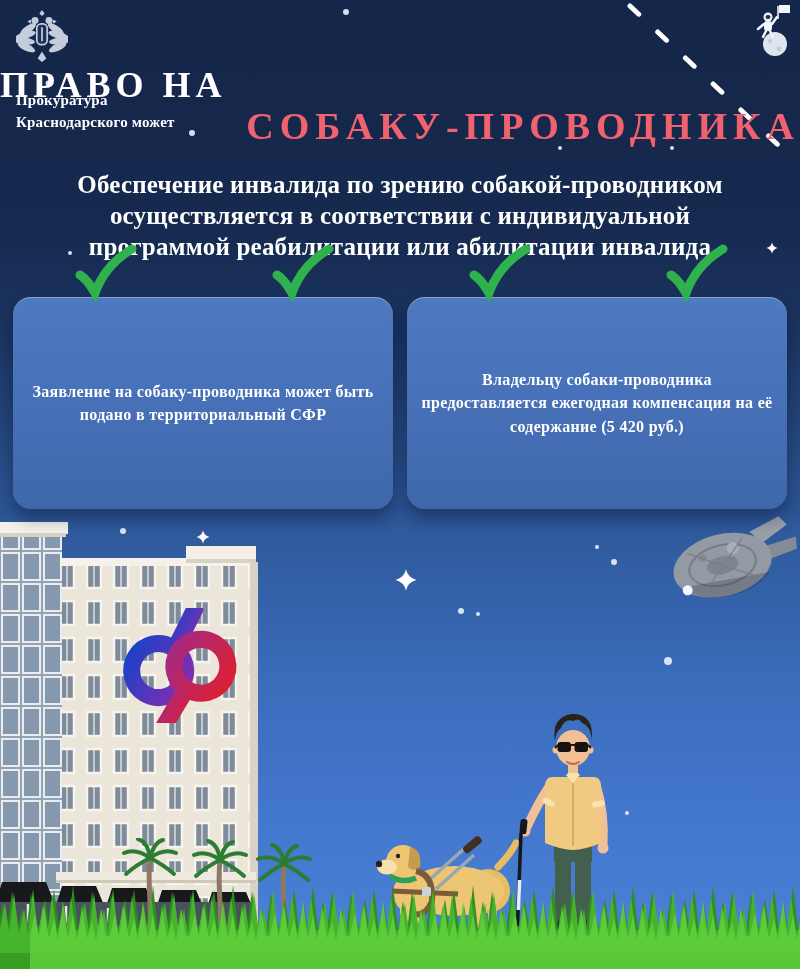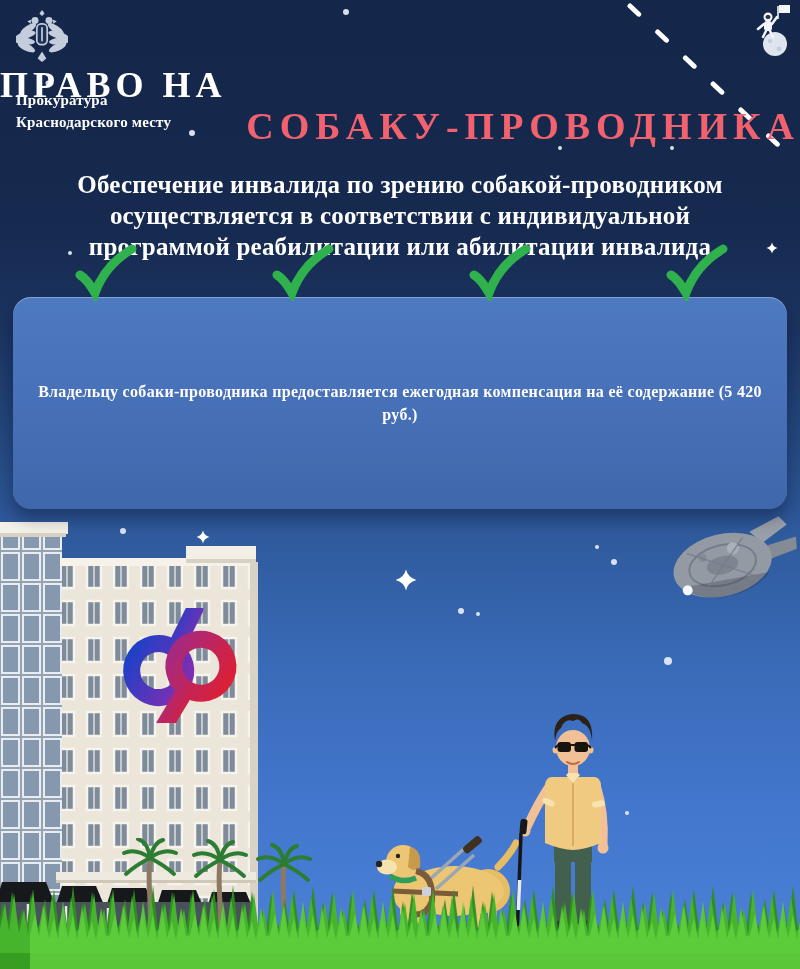--- a/index.html
+++ b/index.html
@@ -336,21 +336,21 @@
         <ellipse cx="50" cy="38" rx="12" ry="4" transform="rotate(-5 50 38)"></ellipse>
         <ellipse cx="48" cy="45" rx="11" ry="4" transform="rotate(-25 48 45)"></ellipse>
         <path d="M30 50 l5 8 -5 4 -5 -4 z"></path>
       </g>
       <rect x="24" y="18" width="12" height="24" rx="5" fill="#1c3158" stroke="#c3cddc" stroke-width="2"></rect>
       <line x1="30" y1="22" x2="30" y2="38" stroke="#c3cddc" stroke-width="2"></line>
     </svg>
   </span>
   <div class="org-text">
     <div>Прокуратура</div>
-    <div>Краснодарского месту</div>
+    <div>Краснодарского может</div>
   </div>
 </div>
 
 <div class="abs title1">ПРАВО НА</div>
 <div class="abs title2">СОБАКУ-ПРОВОДНИКА</div>
 <div class="abs lead">Обеспечение инвалида по зрению собакой-проводником осуществляется в соответствии с индивидуальной программой реабилитации или абилитации инвалида</div>
 
 <div class="abs checks-row">
   <div class="check-wrap">
     <svg width="74" height="58" viewBox="0 0 74 58">
@@ -369,15 +369,18 @@
   </div>
   <div class="check-wrap">
     <svg width="74" height="58" viewBox="0 0 74 58">
         <path d="M12 32 Q19 36 27 50 Q37 22 64 6" stroke="#2fb14d" stroke-width="9" fill="none" stroke-linecap="round"></path>
       </svg>
   </div>
 </div>
 
 <div class="abs cards-row">
   <div class="card">
+    <span>Заявление на собаку-проводника может быть подано в территориальный СФР</span>
+  </div>
+  <div class="card">
     <span>Владельцу собаки-проводника предоставляется ежегодная компенсация на её содержание (5 420 руб.)</span>
   </div>
 </div>
 
 </body></html>

